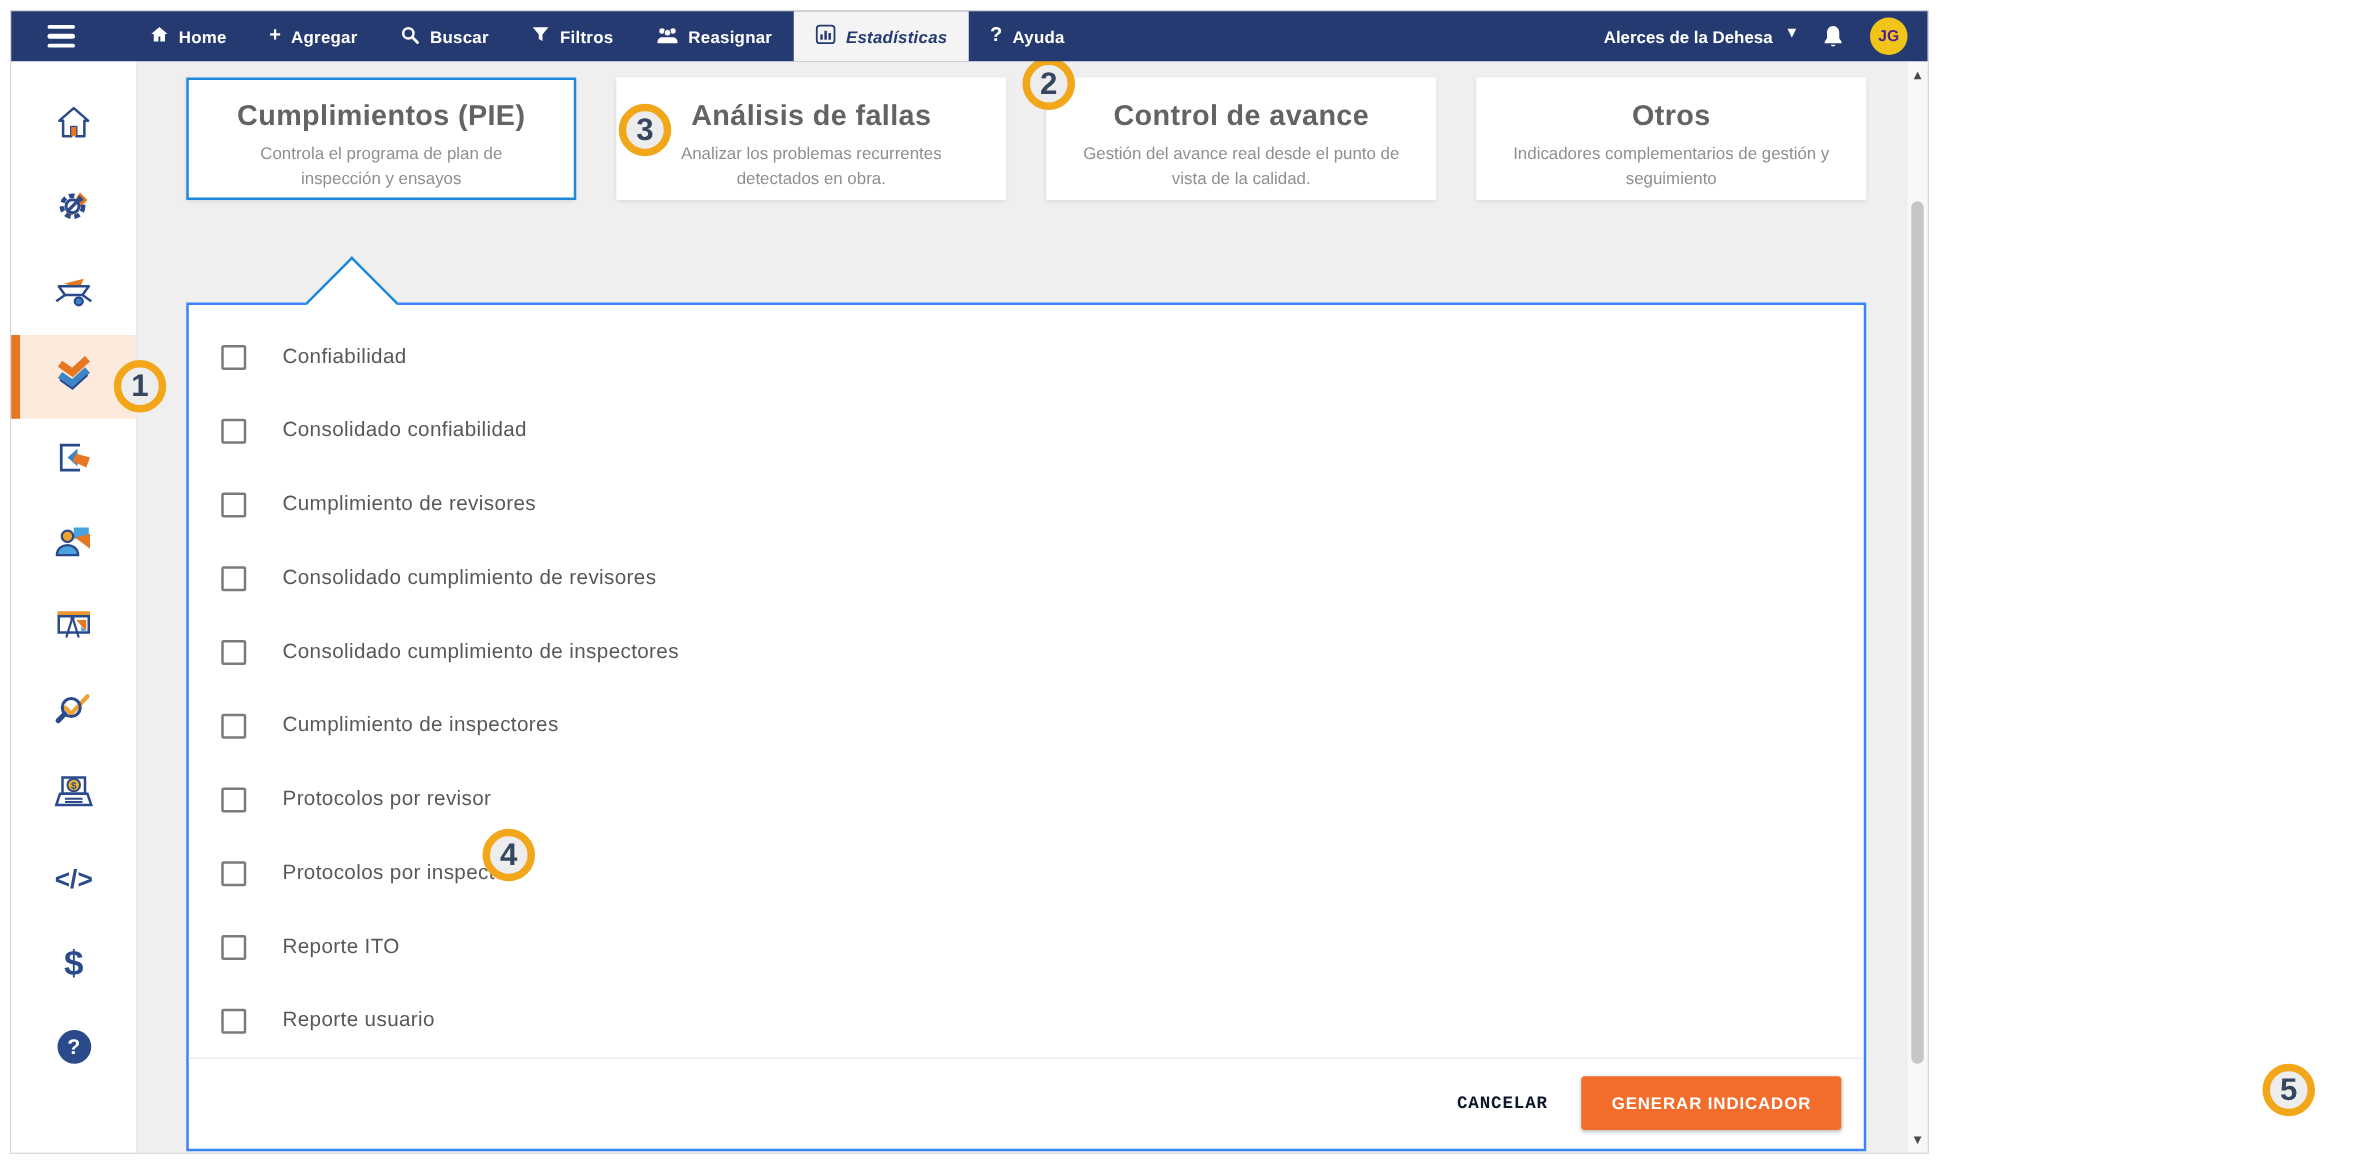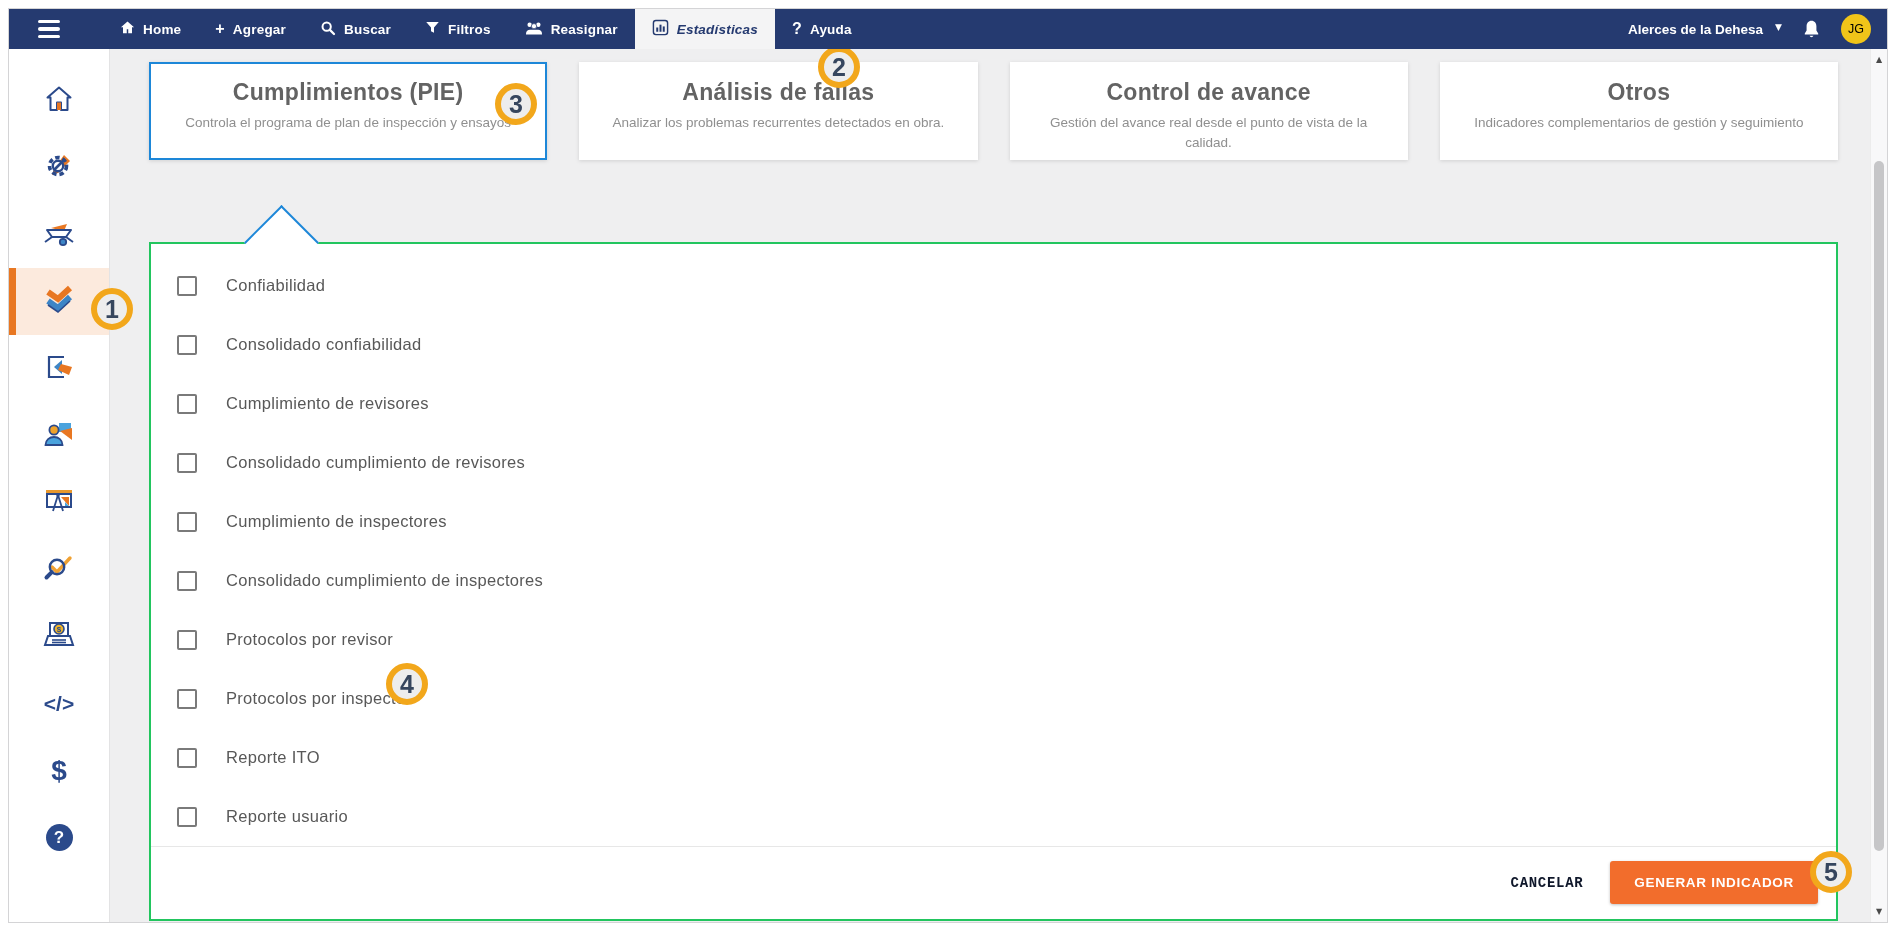--- a/index.html
+++ b/index.html
@@ -1,53 +1,53 @@
 <!DOCTYPE html>
 <html><head>
 <meta charset="utf-8">
 <style>
   * { box-sizing: border-box; margin: 0; padding: 0; }
   html,body { width:1896px; height:931px; background:#fff; font-family:"Liberation Sans",sans-serif; overflow:hidden; position:relative; }
 
-  .frame { position:absolute; left:8px; top:8px; width:1880px; height:915px; border:1px solid #d4d4d6; background:#efeff0; display:flex; flex-direction:column; }
+  .frame { position:absolute; left:8px; top:8px; width:1535px; height:915px; border:1px solid #d4d4d6; background:#efeff0; display:flex; flex-direction:column; }
 
   
   .topbar { flex:0 0 40px; background:#253a70; color:#fff; display:flex; align-items:stretch; position:relative; z-index:40; }
   .hamburger { width:64px; display:flex; flex-direction:column; justify-content:center; align-items:center; gap:4px; cursor:pointer; margin-left:8px; }
   .hamburger span { width:22px; height:3.5px; background:#fff; border-radius:2px; }
   .nav-items { display:flex; align-items:stretch; margin-left:22px; }
   .nav-item { display:flex; align-items:center; gap:8px; padding:0 17px; font-size:13.5px; font-weight:700; letter-spacing:.2px; cursor:pointer; white-space:nowrap; }
   .nav-item.active { background:#f4f4f5; color:#253a70;font-style:italic; }
   .glyph { font-weight:800; font-size:16px; line-height:1; }
   .topbar-right { margin-left:auto; display:flex; align-items:center; gap:20px; padding-right:16px; }
   .account { display:flex; align-items:flex-start; gap:12px; font-size:13.5px; font-weight:700; cursor:pointer; }
   .caret { font-family:"DejaVu Sans",sans-serif; font-size:9px; }
   .bell { cursor:pointer; display:flex; align-items:center; }
-  .avatar { width:30px; height:30px; border-radius:50%; background:#f0c419; color:#000000; font-weight:400; font-size:12.5px; display:flex; align-items:center; justify-content:center; cursor:pointer; }
+  .avatar { width:30px; height:30px; border-radius:50%; background:#f0c419; color:#4c1d95; font-weight:700; font-size:12.5px; display:flex; align-items:center; justify-content:center; cursor:pointer; }
 
   
   .app-body { flex:1; display:flex; min-height:0; position:relative; }
 
   .sidebar { flex:0 0 101px; background:#fff; border-right:1px solid #e3e3e4; padding-top:18px; display:flex; flex-direction:column; }
   .side-item { height:67px; display:flex; align-items:center; justify-content:center; position:relative; cursor:pointer; }
   .side-item.active { background:#fceadd; }
   .side-item.active::before { content:""; position:absolute; left:0; top:0; bottom:0; width:7px; background:#e87722; }
   .txt-icon { color:#2b4a8b; font-weight:800; }
 
   .main { flex:1; background:#efeff0; position:relative; overflow:hidden; }
 
   
   .cards { display:flex; gap:32px; margin:13px 32px 0 39px; }
   .card { flex:1; background:#fff; text-align:center; padding:15px 26px 16px; height:98px; box-shadow:0 1px 4px rgba(0,0,0,.13); border:2px solid transparent; cursor:pointer; }
   .card.selected { border-color:#1d87d8; }
   .card-title { font-size:23px; font-weight:800; color:#636363; letter-spacing:.3px; }
   .card-desc { font-size:13.5px; color:#8f8f8f; margin-top:7px; line-height:1.45; }
 
   
-  .panel { position:relative; margin:82px 32px 0 39px; background:#fff; border:2px solid #22c55e; height:679px; }
+  .panel { position:relative; margin:82px 32px 0 39px; background:#fff; border:2px solid #3b82f6; height:679px; }
   .notch { position:absolute; top:-28px; left:104px; width:53px; height:53px; background:#fff; transform:rotate(45deg); border-top:2px solid #1d87d8; border-left:2px solid #1d87d8; z-index:2; }
   .rows { padding-top:12px; position:relative; z-index:3; }
   .row { display:flex; align-items:center; height:59px; padding-left:26px; cursor:pointer; }
   .cb { width:20px; height:20px; border:2px solid #7a7a7a; border-radius:2px; background:#fff; flex:0 0 20px; cursor:pointer; }
   .row-label { margin-left:29px; font-size:16.5px; color:#585858; letter-spacing:.3px; }
   .panel-footer { height:72px; border-top:1px solid #e7e7e7; display:flex; align-items:center; justify-content:flex-end; gap:27px; padding-right:18px; }
   .cancel { color:#0f172a; font-weight:700; font-size:14px; letter-spacing:.7px; cursor:pointer; background:none; border:none; font-family:Liberation Mono, monospace; }
   .submit { background:#f26d2c; color:#fff; border:none; height:43px; padding:0 24px; font-family:Liberation Sans, sans-serif; font-weight:700; font-size:13.5px; letter-spacing:.7px; border-radius:3px; box-shadow:0 1px 3px rgba(0,0,0,.25); cursor:pointer; }
 
   
@@ -258,25 +258,25 @@
           <label class="row">
               <span class="cb"></span>
               <span class="row-label">Cumplimiento de revisores</span>
             </label>
           <label class="row">
               <span class="cb"></span>
               <span class="row-label">Consolidado cumplimiento de revisores</span>
             </label>
           <label class="row">
               <span class="cb"></span>
+              <span class="row-label">Consolidado cumplimiento de inspectores</span>
+            </label>
+          <label class="row">
+              <span class="cb"></span>
               <span class="row-label">Cumplimiento de inspectores</span>
-            </label>
-          <label class="row">
-              <span class="cb"></span>
-              <span class="row-label">Consolidado cumplimiento de inspectores</span>
             </label>
           <label class="row">
               <span class="cb"></span>
               <span class="row-label">Protocolos por revisor</span>
             </label>
           <label class="row">
               <span class="cb"></span>
               <span class="row-label">Protocolos por inspector</span>
             </label>
           <label class="row">

